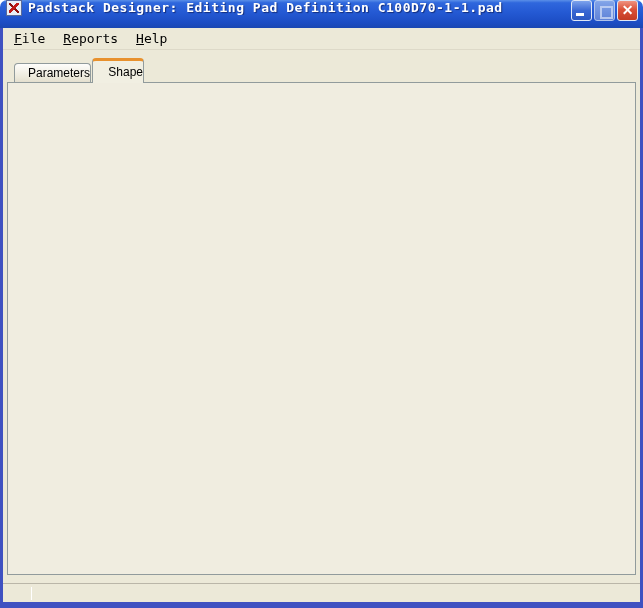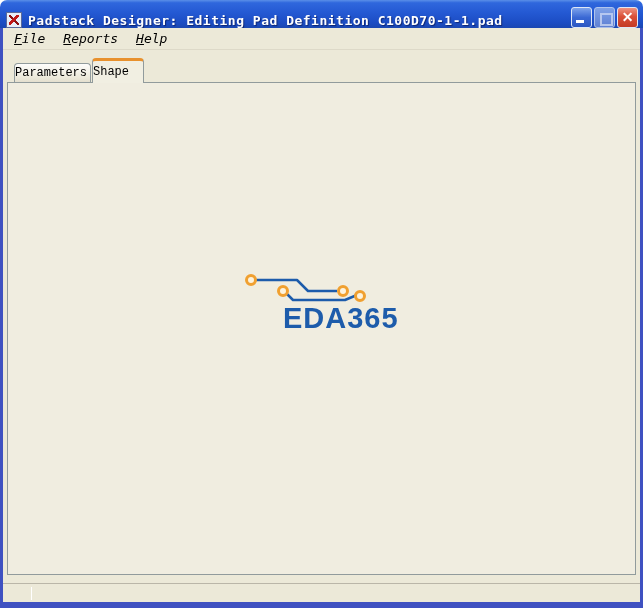--- a/index.html
+++ b/index.html
@@ -12,21 +12,21 @@
   
   .frame {
     position:absolute; left:0; top:28px; right:0; bottom:0;
     background:#ece9d8;
     border-left:3px solid #3f51c1; border-right:3px solid #3f51c1; border-bottom:6px solid #3f51c1;
   }
   .titlebar {
     position:absolute; left:0; top:0; width:643px; height:28px;
     background: linear-gradient(180deg,#5a8fe8 0%,#2f67dd 10%,#2459d3 45%,#1c4dc4 80%,#1a47b2 100%);
     border-radius:7px 7px 0 0;
-    display:flex; align-items:flex-end; padding:0 5px 0 6px;
+    display:flex; align-items:flex-start; padding:0 5px 0 6px;
   }
   .app-icon { width:16px; height:16px; position:relative; background:#e8eef8; border:1px solid #5a6a9a; flex:0 0 auto; }
   .app-icon::before { content:""; position:absolute; left:2px; top:2px; width:10px; height:10px;
     background: linear-gradient(135deg, transparent 40%, #c01818 40%, #c01818 60%, transparent 60%),
                 linear-gradient(45deg, transparent 42%, #901010 42%, #901010 58%, transparent 58%); }
   .title-text {
     flex:1; margin-left:6px; color:#fff; font-family:"DejaVu Sans Mono", monospace;
     font-size:13px; font-weight:bold; letter-spacing:0.5px; white-space:nowrap; overflow:hidden;
     text-shadow: 1px 1px 1px rgba(0,0,40,.5);
   }
@@ -35,24 +35,24 @@
   .btn-min { background: linear-gradient(180deg,#7da3ec 0%,#3a68d4 50%,#2b57c2 100%); }
   .btn-min::after { content:""; position:absolute; left:4px; bottom:4px; width:8px; height:3px; background:#fff; }
   .btn-max { background: linear-gradient(180deg,#9db8ec 0%,#7694dc 100%); opacity:.75; }
   .btn-max::after { content:""; position:absolute; left:5px; top:5px; width:9px; height:9px; border:2px solid #e8eefb; }
   .btn-close { background: linear-gradient(180deg,#ef9280 0%,#da5038 45%,#c33b24 100%); color:#fff;
     font-weight:bold; font-size:14px; text-align:center; line-height:18px; }
   
   .menubar { position:absolute; left:3px; top:28px; right:3px; height:22px; background:#ece9d8;
     display:flex; align-items:center; padding-left:9px; gap:14px;
     font-family:"DejaVu Sans Mono", monospace; font-size:13px; border-bottom:1px solid #ddd9c8; }
-  .menu-item { padding:1px 2px; cursor:default;font-style:italic; }
+  .menu-item { padding:1px 2px; cursor:default; }
   
   .tab { position:absolute; border:1px solid #919b9c; border-bottom:none; border-radius:4px 4px 0 0;
-    text-align:left; font-size:12px;font-family:Liberation Mono, monospace; }
+    text-align:right; font-size:12px; }
   .tab-inactive { left:14px; top:63px; width:77px; height:20px; line-height:19px;
     background: linear-gradient(180deg,#fefdfb 0%,#ece9db 70%,#e2ddcc 100%); }
   .tab-active { left:92px; top:58px; width:52px; height:25px; line-height:23px; z-index:3;
     background:#f1efe2; border-top:3px solid #e8912d; }
   .tabpanel { position:absolute; left:7px; top:82px; width:629px; height:493px;
     border:1px solid #919b9c; background:#f0ede0; z-index:1; }
   
   .groupbox { position:absolute; border:1px solid #b9c6da; border-radius:4px; }
   .grouplabel { position:absolute; top:-8px; background:#f0ede0; padding:0 4px; color:#33589f; font-size:12px; white-space:nowrap; }
   
@@ -309,25 +309,14 @@
   <input class="tfield" style="left: 463px; top: 473px; width: 63px;" value="0.00">
   <input class="tfield" style="left: 463px; top: 496px; width: 63px;" value="0.00">
 
   <span class="static" style="position:absolute; left:215px; top:540px;">Current layer:</span>
   <span class="static" style="position:absolute; left:300px; top:540px;">VCC5</span>
 
   <div class="statusbar">
     <div class="status-sep"></div>
   </div>
 
-  <div class="watermark">
-    <svg width="210" height="70">
-      <polyline points="17,10 59,10 70,21 99,21" fill="none" stroke="#1d5cab" stroke-width="2.5" stroke-linejoin="round"></polyline>
-      <polyline points="48,23 55,30 107,30 119,25" fill="none" stroke="#1d5cab" stroke-width="2.5" stroke-linejoin="round"></polyline>
-      <circle cx="13" cy="10" r="4.5" fill="#fdf3dd" stroke="#f0a030" stroke-width="3"></circle>
-      <circle cx="45" cy="21" r="4.5" fill="#fdf3dd" stroke="#f0a030" stroke-width="3"></circle>
-      <circle cx="105" cy="21" r="4.5" fill="#fdf3dd" stroke="#f0a030" stroke-width="3"></circle>
-      <circle cx="122" cy="26" r="4.5" fill="#fdf3dd" stroke="#f0a030" stroke-width="3"></circle>
-    </svg>
-    <div class="wm-text" style="color: rgb(29, 92, 171);">EDA365</div>
-  </div>
 
 </div>
 
 </body></html>

